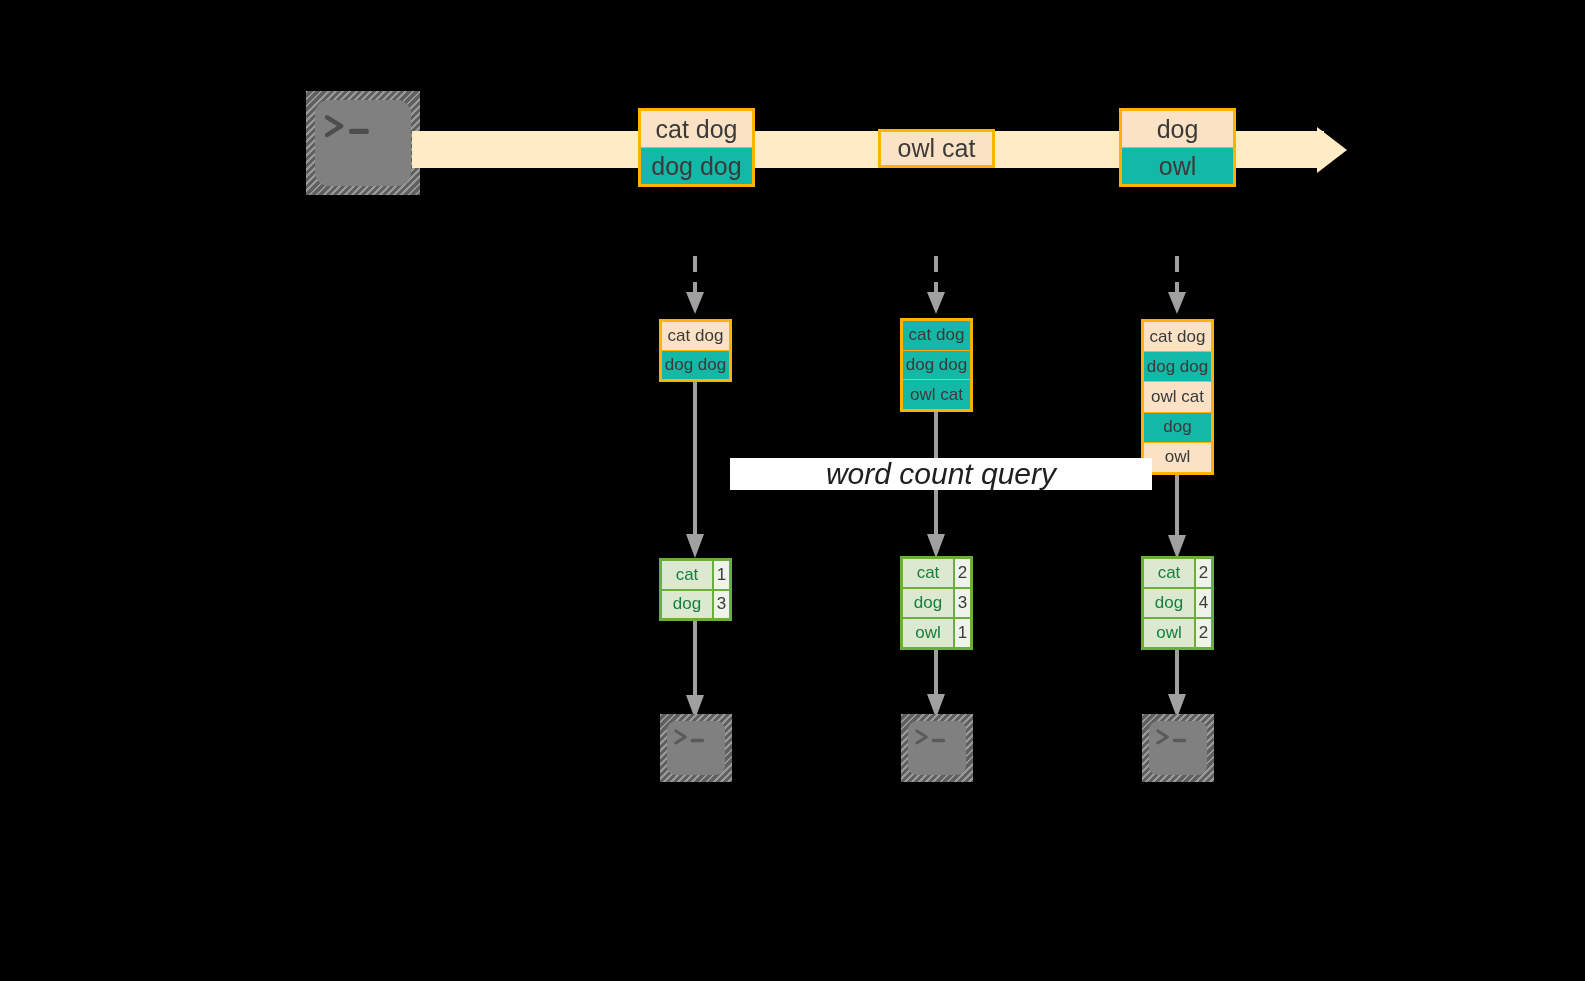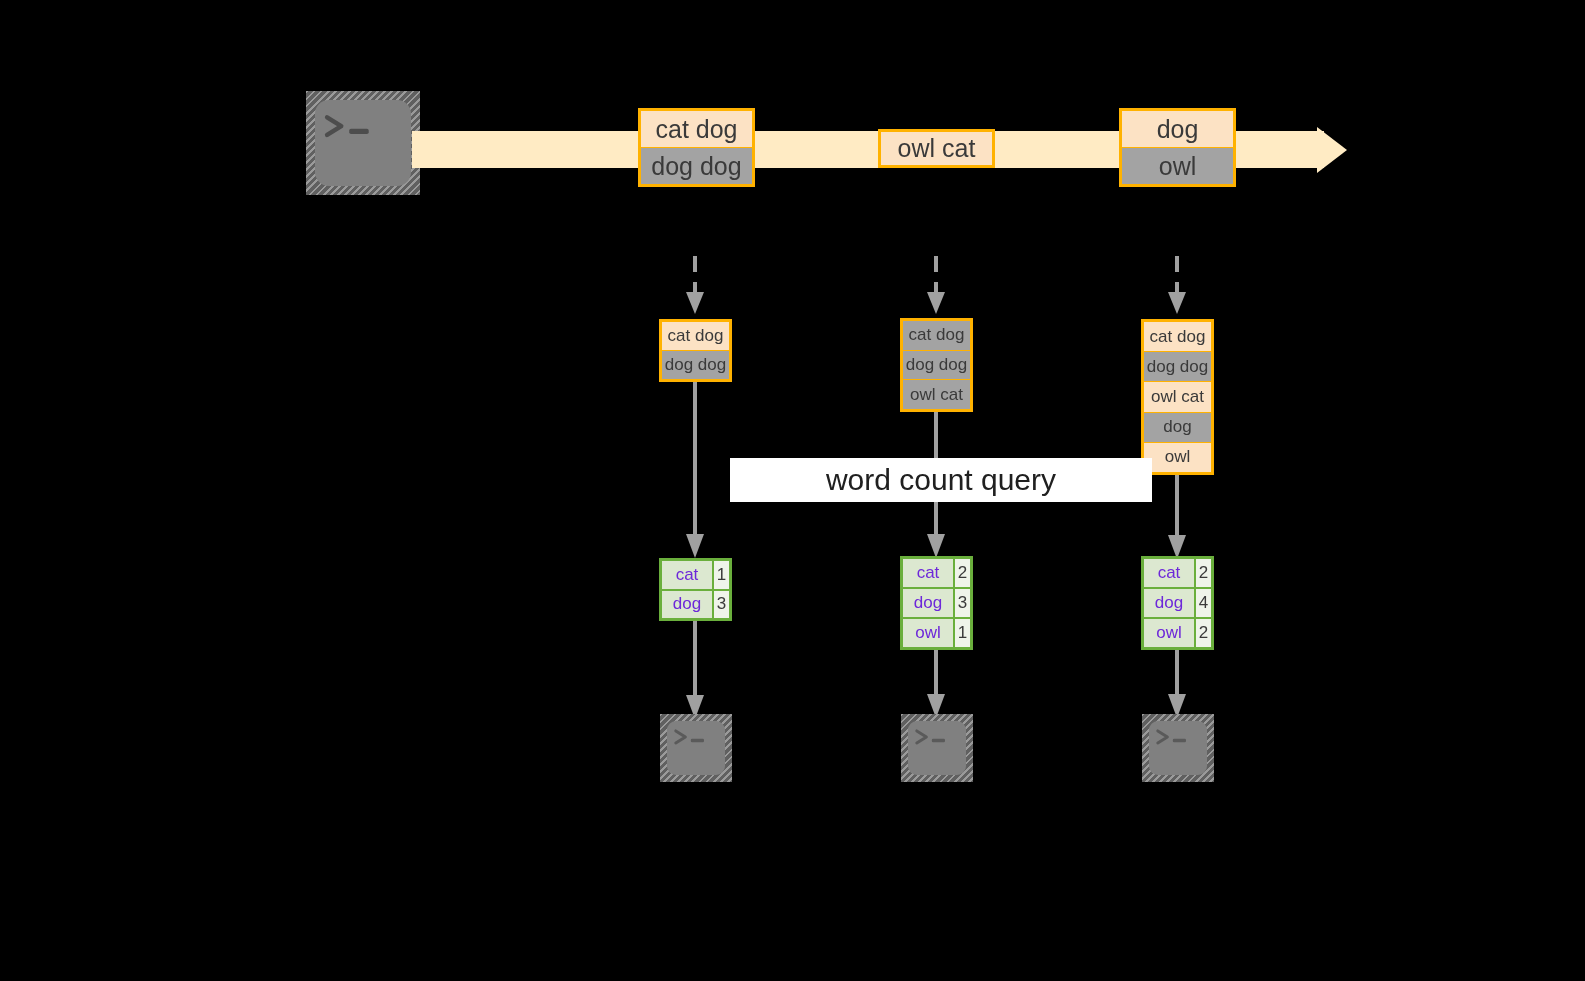--- a/index.html
+++ b/index.html
@@ -66,21 +66,21 @@
     display: flex;
     align-items: center;
     justify-content: center;
     color: #3A3A3A;
     border-bottom: 1px solid #FFB200;
     box-sizing: border-box;
     white-space: nowrap;
   }
   .evt-row:last-child { border-bottom: none; }
   .evt-row.tint-a { background: #FCE2C4; }
-  .evt-row.tint-b { background: #a3a3a3; }
+  .evt-row.tint-b { background: #14b8a6; }
 
   
   .evt-box.lg .evt-row { font-size: 25px; }
   
   .evt-box.sm .evt-row { font-size: 17px; }
 
   
   .res-box {
     position: absolute;
     border: 3px solid #6AAF3C;
@@ -96,21 +96,21 @@
   }
   .res-row:last-child { border-bottom: none; }
   .res-word {
     flex: 0 0 52px;
     background: #DCE8D0;
     border-right: 2px solid #6AAF3C;
     display: flex;
     align-items: center;
     justify-content: center;
     font-size: 17px;
-    color: #6d28d9;
+    color: #15803d;
     box-sizing: border-box;
   }
   .res-count {
     flex: 1 1 auto;
     background: #EFF4EA;
     display: flex;
     align-items: center;
     justify-content: center;
     font-size: 17px;
     color: #3A3A3A;
@@ -288,17 +288,17 @@
   </svg>
 
   <div class="terminal small" style="left:1100px; top:714px; width:72px; height:68px;">
     <div class="body"></div>
     <svg class="prompt" viewBox="0 0 70 30" style="left:11px; top:14px; width:42px; height:19px;">
       <path d="M8 4 L24 14 L8 24" fill="none" stroke="#5a5a5a" stroke-width="5" stroke-linecap="round" stroke-linejoin="round"></path>
       <rect x="33" y="17" width="22" height="6" rx="2" fill="#5a5a5a"></rect>
     </svg>
   </div>
 
-  <div class="query-banner" style="left:688px; top:458px; width:422px; height:44px;">
+  <div class="query-banner" style="left:688px; top:458px; width:422px; height:32px;font-style:italic;">
     <span>word count query</span>
   </div>
 
 </div>
 
 </body></html>

